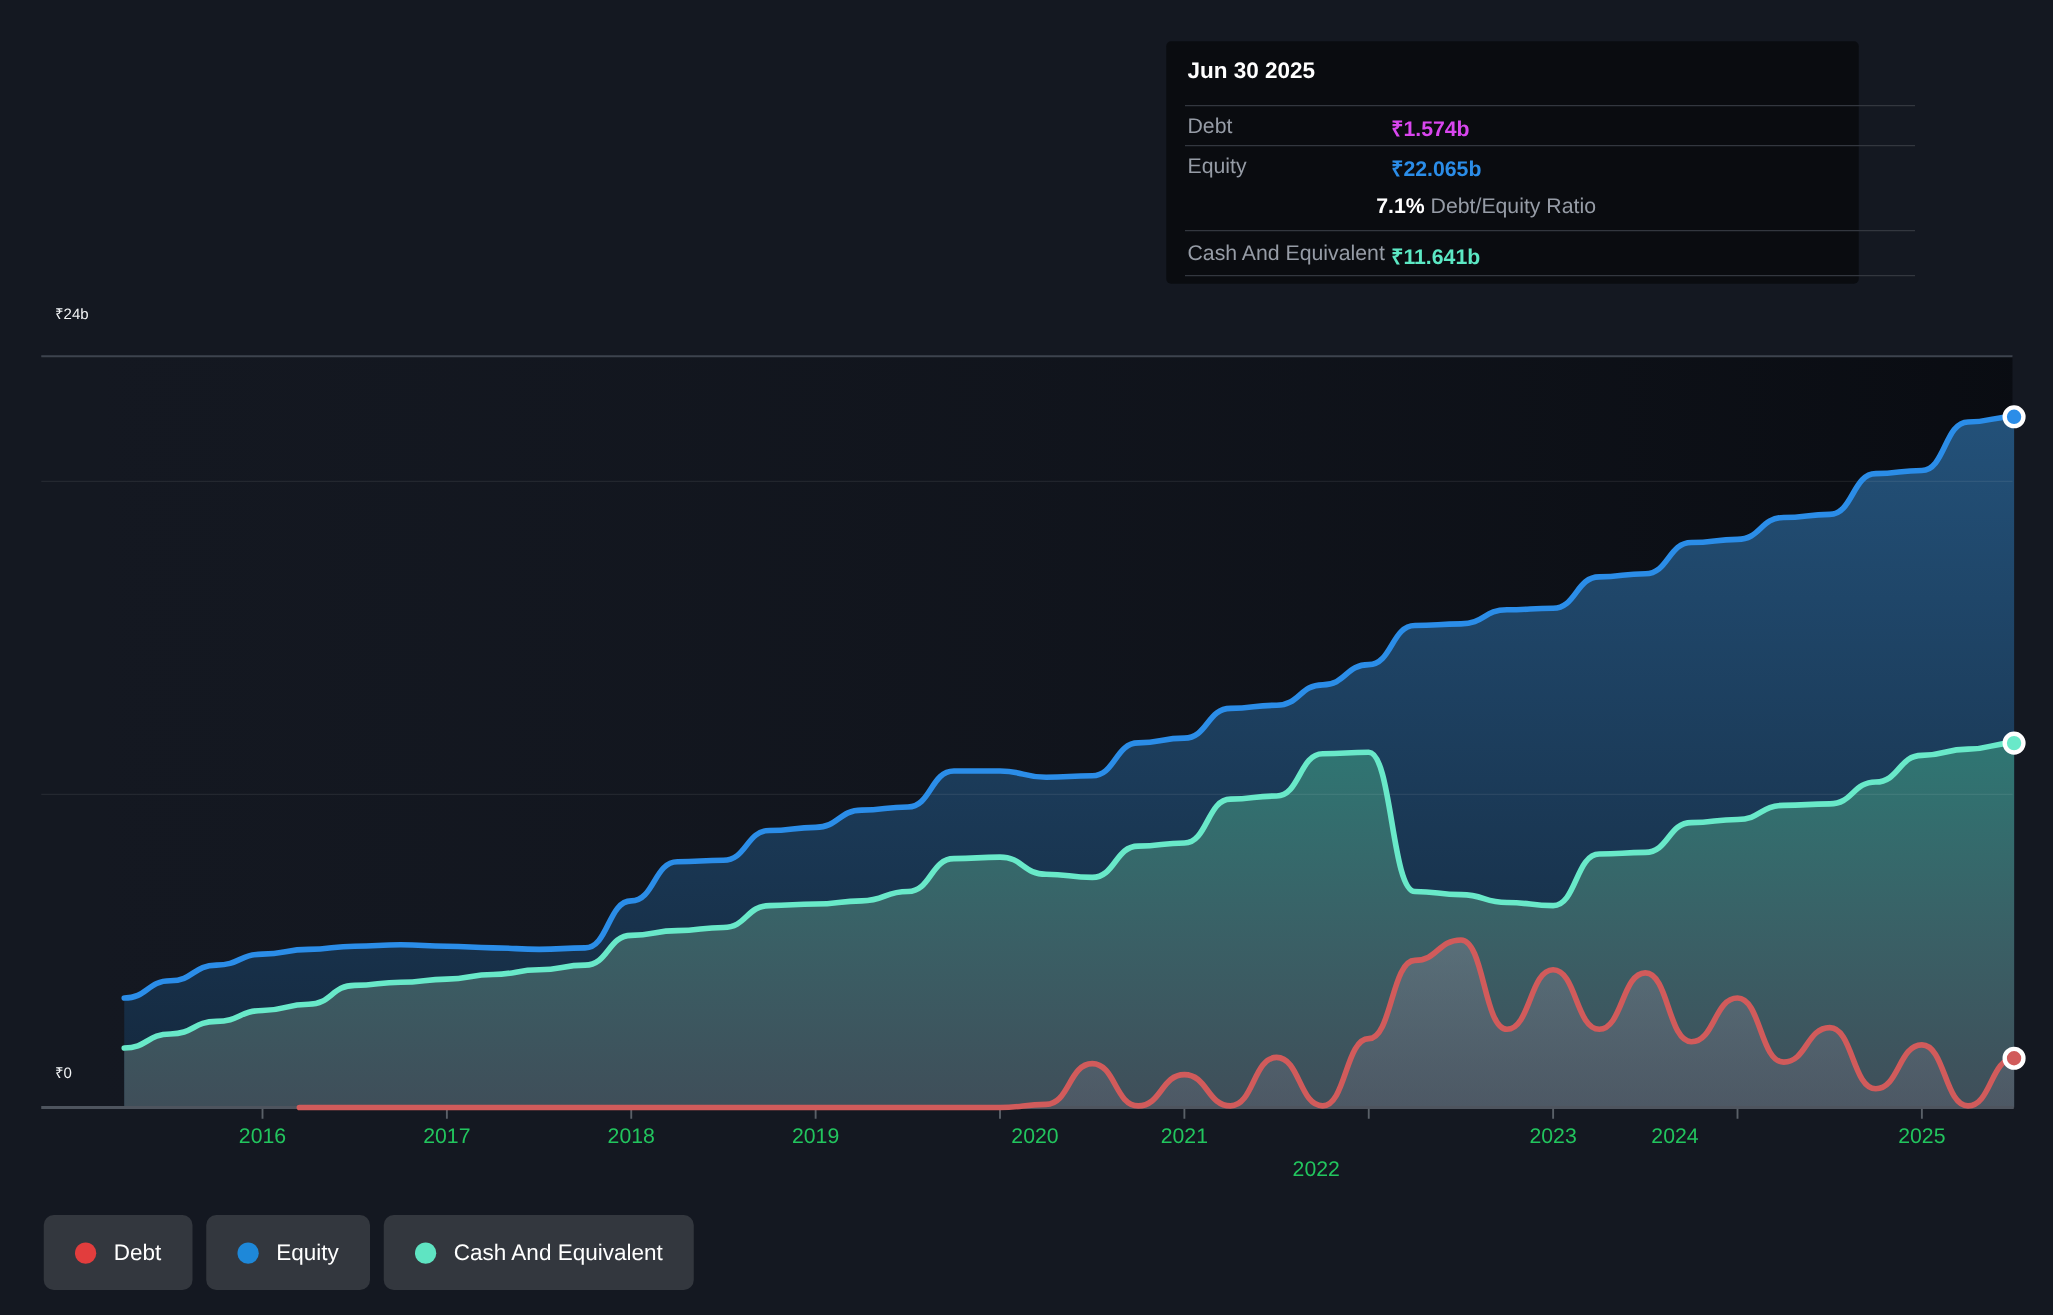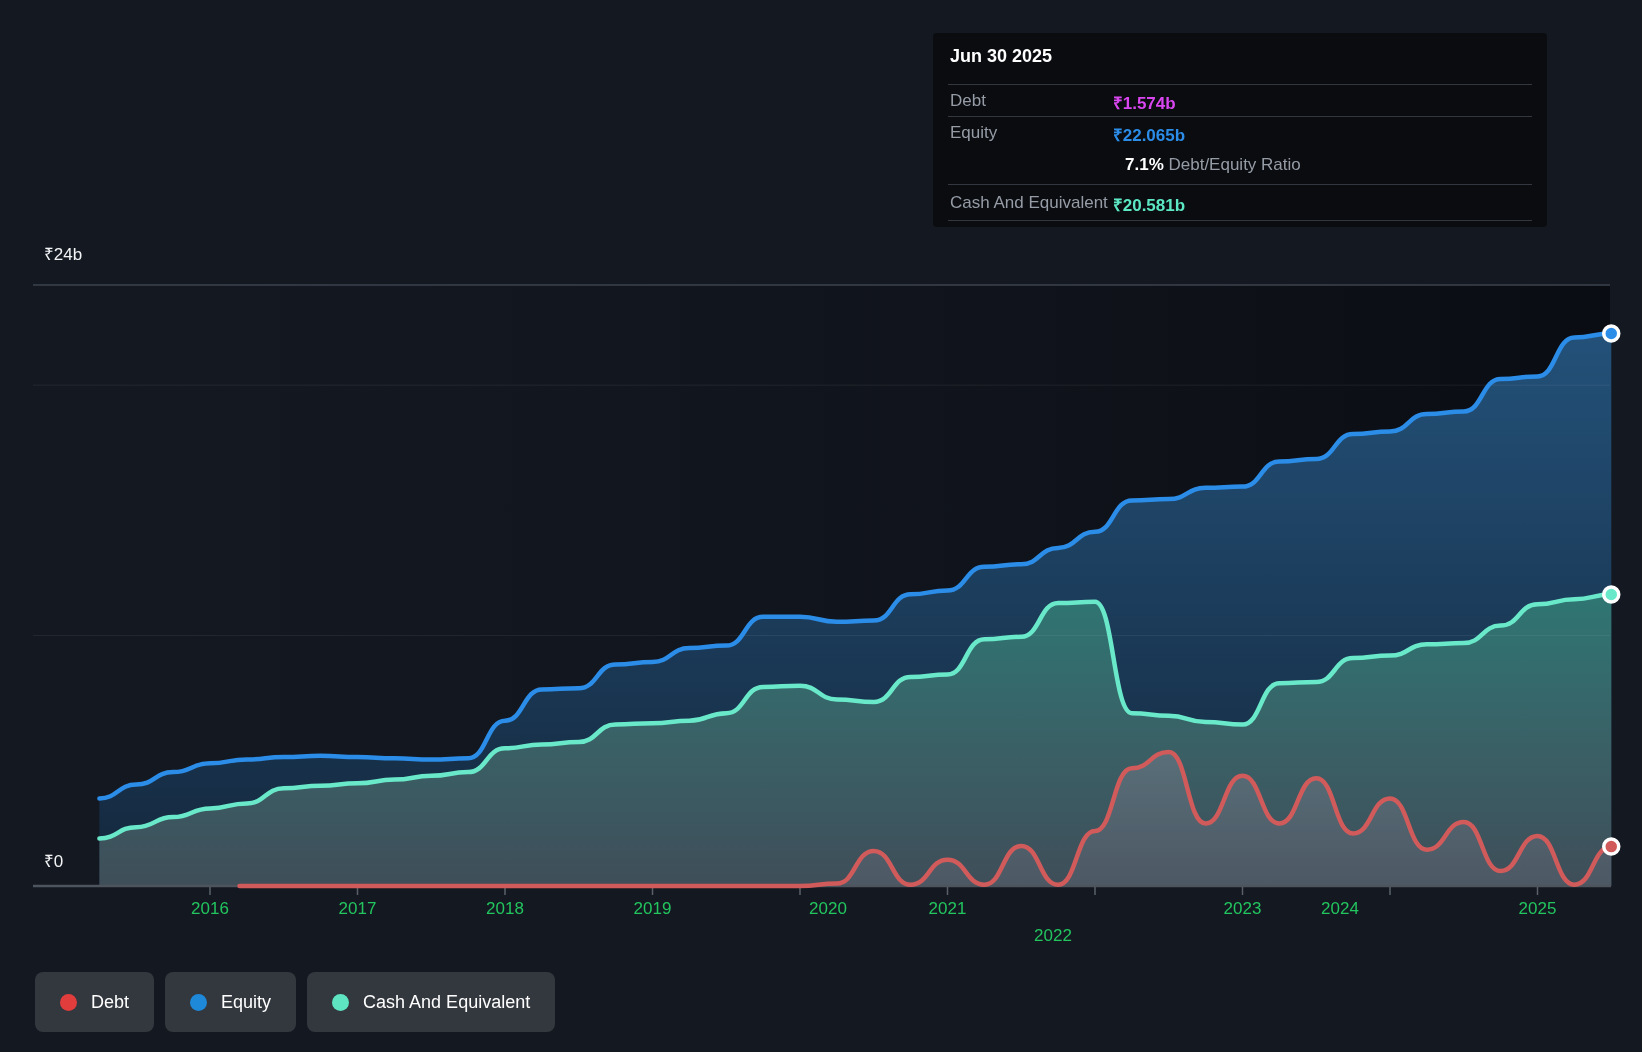--- a/index.html
+++ b/index.html
@@ -1,29 +1,29 @@
 <!DOCTYPE html>
 <html><head>
 <meta charset="utf-8">
 <style>
   html,body{margin:0;padding:0;background:#141821;}
   #stage{position:relative;width:1642px;height:1052px;background:#141821;overflow:hidden;
          font-family:"Liberation Sans", sans-serif;}
   svg{position:absolute;left:0;top:0;}
-  .ylab{position:absolute;color:#f2f4f6;font-size:17px;font-weight:400;}
+  .ylab{position:absolute;color:#f2f4f6;font-size:12px;font-weight:400;}
   .xlab{position:absolute;top:899px;transform:translateX(-50%);color:#22c55e;font-size:17px;}
   
-  .tooltip{position:absolute;left:933px;top:33px;width:614px;height:194px;background:#0a0c10;
+  .tooltip{position:absolute;left:933px;top:33px;width:554px;height:194px;background:#0a0c10;
            border-radius:4px;color:#fff;}
   .tooltip .t-title{position:absolute;left:17px;top:13px;font-size:18px;font-weight:700;}
   .tooltip .div{position:absolute;left:15px;width:584px;height:1px;background:#33373f;}
   .t-row{position:absolute;left:0;width:100%;font-size:17px;}
   .t-row .lab{position:absolute;left:17px;color:#969ca6;}
   .t-row .val{position:absolute;left:180px;font-weight:700;}
-  .t-ratio-val{position:absolute;left:192px;font-weight:700;color:#fff;}
+  .t-ratio-val{position:absolute;left:168px;font-weight:700;color:#fff;}
   .t-ratio-lab{color:#969ca6;font-weight:400;}
   
   .legend{position:absolute;left:35px;top:972px;display:flex;gap:11px;}
   .pill{height:60px;background:#33373e;border-radius:8px;display:flex;align-items:center;
         padding:0 25px;gap:14px;cursor:pointer;}
   .pill .dot{width:17px;height:17px;border-radius:50%;flex:0 0 auto;}
   .pill .plab{color:#fff;font-size:18px;white-space:nowrap;}
 </style>
 </head>
 <body>
@@ -110,21 +110,21 @@
     <div class="t-row" style="top:90px;">
       <span class="lab">Equity</span>
       <span class="val" id="tv1" style="color: rgb(43, 141, 232); text-align: right;">₹22.065b</span>
     </div>
     <div class="t-row" style="top:122px;">
       <span class="t-ratio-val"><b>7.1%</b><span class="t-ratio-lab"> Debt/Equity Ratio</span></span>
     </div>
     <div class="div" style="top:151px;"></div>
     <div class="t-row" style="top:160px;">
       <span class="lab">Cash And Equivalent</span>
-      <span class="val" id="tv2" style="color: rgb(92, 232, 196);">₹20.581b</span>
+      <span class="val" id="tv2" style="color: rgb(92, 232, 196);">₹11.641b</span>
     </div>
     <div class="div" style="top:187px;"></div>
   </div>
 
   <div class="legend">
     <div class="pill">
       <span class="dot" id="ld0" style="background: rgb(226, 61, 61);"></span>
       <span class="plab">Debt</span>
     </div>
     <div class="pill">

